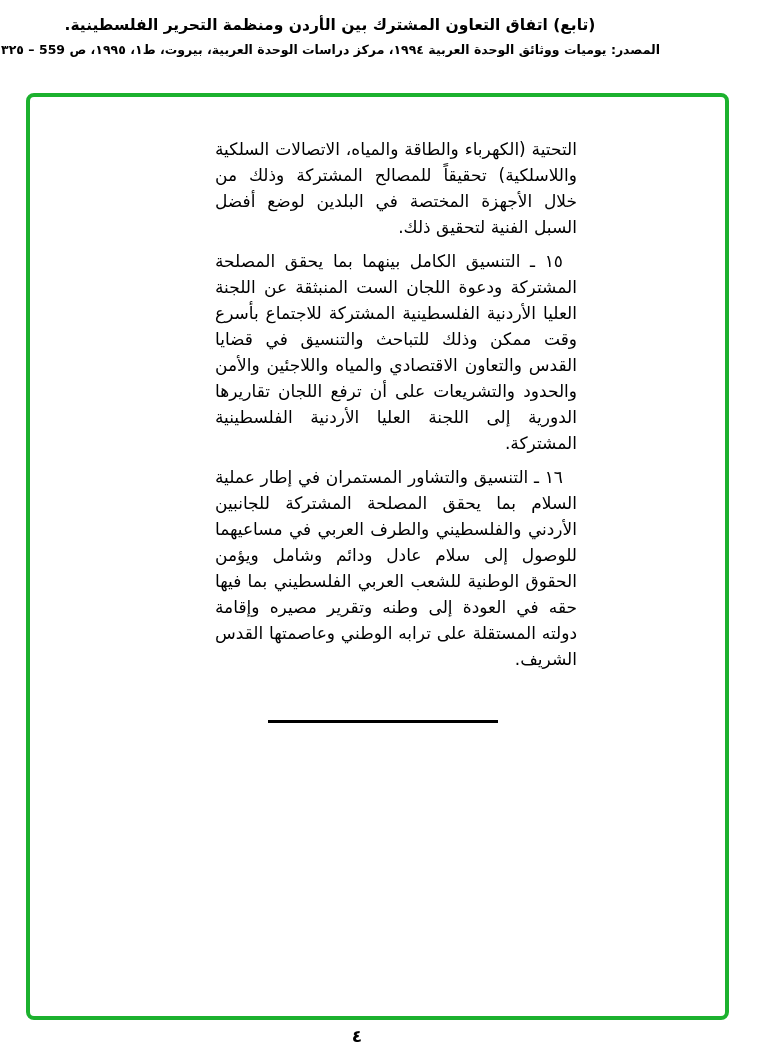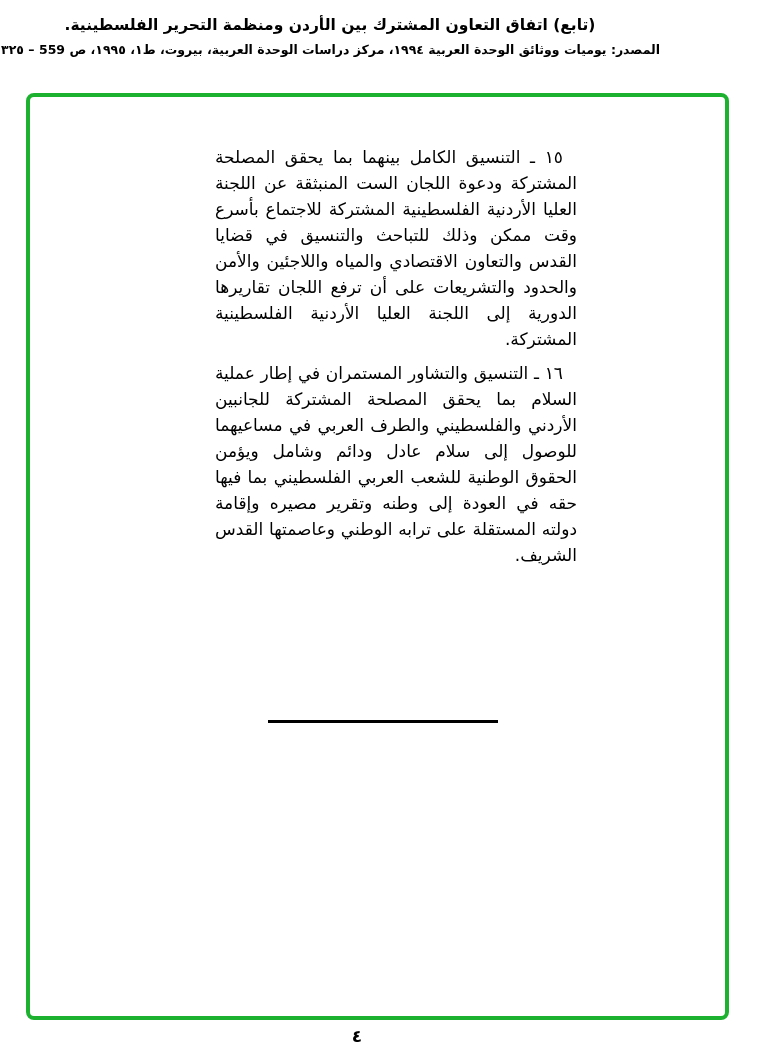--- a/index.html
+++ b/index.html
@@ -94,19 +94,20 @@
 <body style="color: rgb(0, 0, 0); background: rgb(255, 255, 255);">
 
 <div class="doc-header">
   <div class="title">(تابع) اتفاق التعاون المشترك بين الأردن ومنظمة التحرير الفلسطينية.</div>
   <div class="source">المصدر: يوميات ووثائق الوحدة العربية ١٩٩٤، مركز دراسات الوحدة العربية، بيروت، ط١، ١٩٩٥، ص 559 – ٣٢٥.</div>
 </div>
 
 <div class="page-frame" style="border-color: rgb(28, 177, 46);"></div>
 
 <div class="text-column">
+  <p>التحتية (الكهرباء والطاقة والمياه، الاتصالات السلكية واللاسلكية) تحقيقاً للمصالح المشتركة وذلك من خلال الأجهزة المختصة في البلدين لوضع أفضل السبل الفنية لتحقيق ذلك.</p>
   <p class="numbered">١٥ ـ التنسيق الكامل بينهما بما يحقق المصلحة المشتركة ودعوة اللجان الست المنبثقة عن اللجنة العليا الأردنية الفلسطينية المشتركة للاجتماع بأسرع وقت ممكن وذلك للتباحث والتنسيق في قضايا القدس والتعاون الاقتصادي والمياه واللاجئين والأمن والحدود والتشريعات على أن ترفع اللجان تقاريرها الدورية إلى اللجنة العليا الأردنية الفلسطينية المشتركة.</p>
   <p class="numbered">١٦ ـ التنسيق والتشاور المستمران في إطار عملية السلام بما يحقق المصلحة المشتركة للجانبين الأردني والفلسطيني والطرف العربي في مساعيهما للوصول إلى سلام عادل ودائم وشامل ويؤمن الحقوق الوطنية للشعب العربي الفلسطيني بما فيها حقه في العودة إلى وطنه وتقرير مصيره وإقامة دولته المستقلة على ترابه الوطني وعاصمتها القدس الشريف.</p>
 </div>
 
 <div class="end-rule"></div>
 
 <div class="page-number">٤</div>
 
 </body></html>

